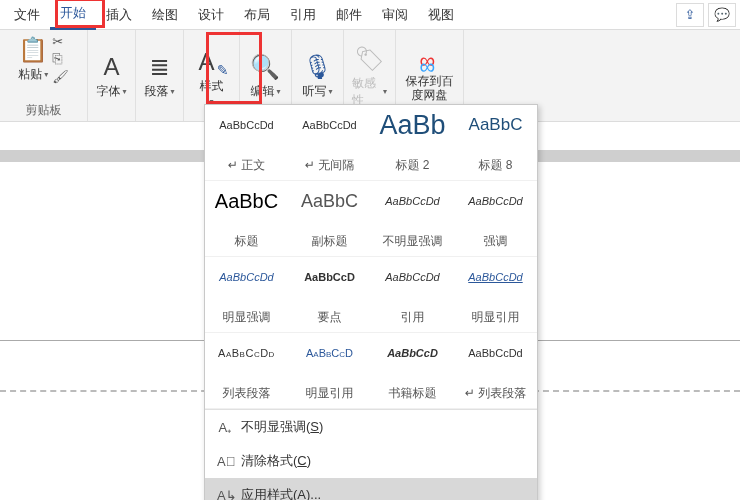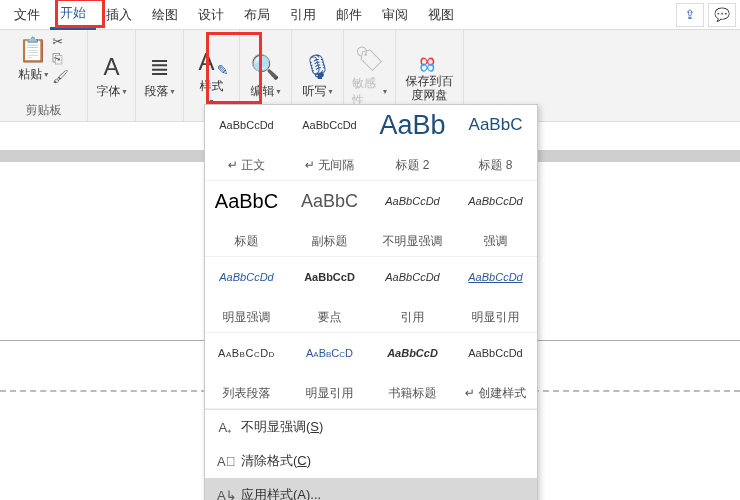--- a/index.html
+++ b/index.html
@@ -238,21 +238,21 @@
       <div class="style-cell">
         <div class="preview bluecaps">AaBbCcD</div>
         <div class="caption">明显引用</div>
       </div>
       <div class="style-cell">
         <div class="preview bolditalic">AaBbCcD</div>
         <div class="caption">书籍标题</div>
       </div>
       <div class="style-cell">
         <div class="preview ">AaBbCcDd</div>
-        <div class="caption">↵ 创建样式</div>
+        <div class="caption">↵ 列表段落</div>
       </div>
     </div>
   <div class="panel-list">
     <div class="panel-item">
       <span class="picon">A₊</span>
       <span><span>不明显强调</span>(<span class="uline">S</span>)</span>
     </div>
     <div class="panel-item">
       <span class="picon">A⃠</span>
       <span><span>清除格式</span>(<span class="uline">C</span>)</span>

